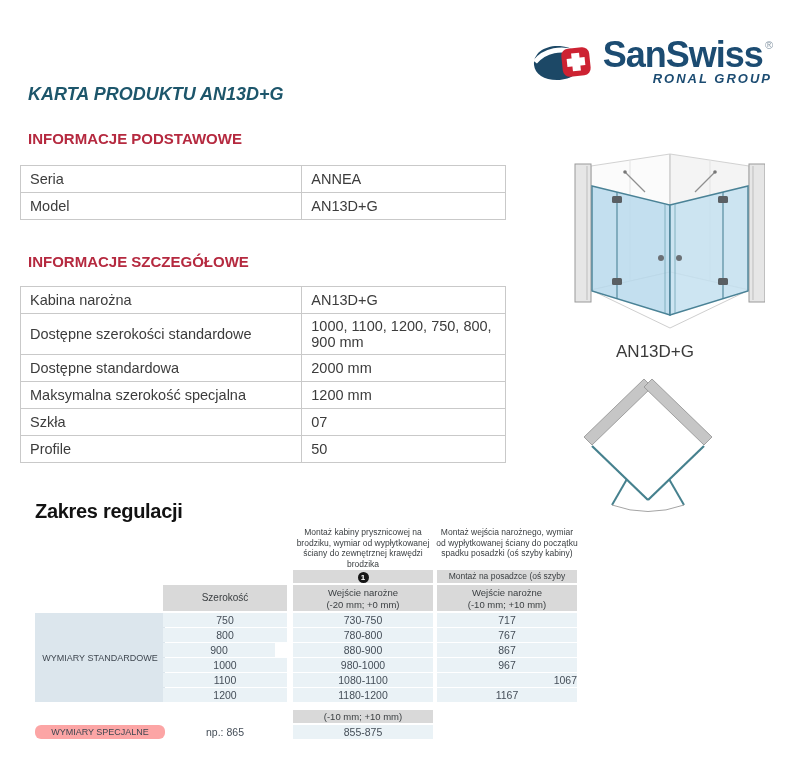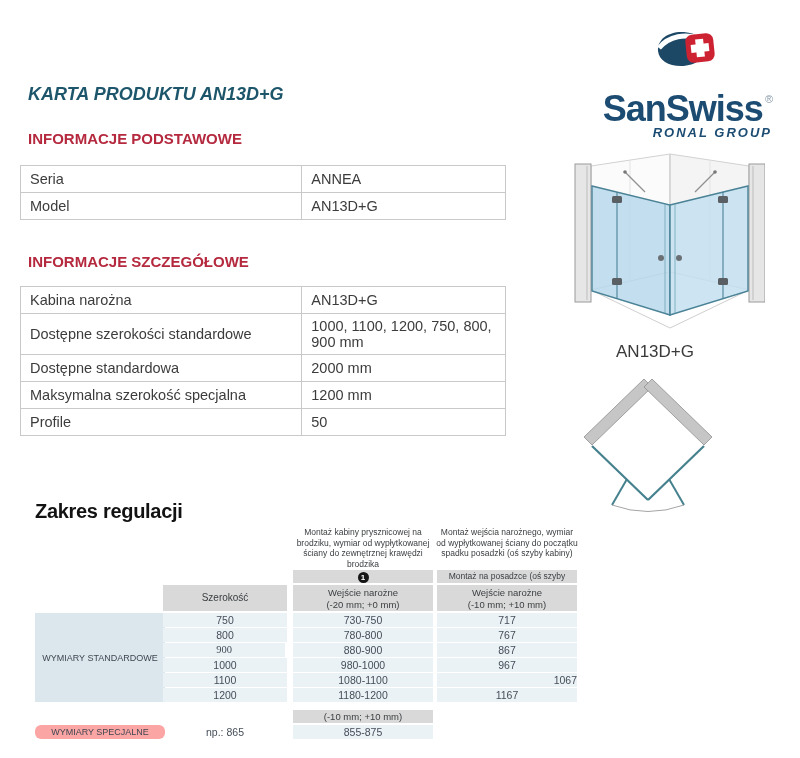--- a/index.html
+++ b/index.html
@@ -1,21 +1,21 @@
 <!DOCTYPE html>
 <html><head>
 <meta charset="utf-8">
 <style>
   * { margin:0; padding:0; box-sizing:border-box; }
   html,body { background:#ffffff; }
   body { font-family:"Liberation Sans", sans-serif; color:#3e3e3e; }
   .page { position:relative; width:800px; height:758px; background:#ffffff; overflow:hidden; }
 
   
-  .logo { position:absolute; top:26px; right:28px; display:flex; align-items:center; gap:8px;flex-direction:column; }
+  .logo { position:absolute; top:26px; right:28px; display:flex; align-items:flex-end; gap:8px; }
   .logo-text { display:flex; flex-direction:column; align-items:flex-end; }
   .brand { font-size:36px; font-weight:bold; color:#1c4c72; letter-spacing:-1px; line-height:38px; }
   .brand sup { font-size:11px; color:#8a9aa8; font-weight:normal; vertical-align:18px; margin-left:2px;}
   .ronal { font-size:13px; font-weight:bold; font-style:italic; color:#1c4c72; letter-spacing:2px; margin-top:-3px; }
 
   
   .page-title { position:absolute; left:28px; top:84px; font-size:18px; font-weight:bold; color:#1d566b;font-style:italic; }
   .sec-head { position:absolute; left:28px; font-size:15px; font-weight:bold; color:#b5293f; }
   .sec-head.basic { top:130px; }
   .sec-head.detail { top:253px; }
@@ -101,20 +101,24 @@
     </tr>
     <tr>
       <td class="lab">Dostępne standardowa</td>
       <td class="val">2000 mm</td>
     </tr>
     <tr>
       <td class="lab">Maksymalna szerokość specjalna</td>
       <td class="val">1200 mm</td>
     </tr>
     <tr>
+      <td class="lab">Szkła</td>
+      <td class="val">07</td>
+    </tr>
+    <tr>
       <td class="lab">Profile</td>
       <td class="val">50</td>
     </tr>
   </tbody>
     </table>
 
   <svg class="fig3d" width="200" height="200" viewBox="0 0 200 200">
 
     <polygon points="26,16 105,4 105,122 26,140" fill="#fbfbfb" stroke="#d2d2d2" stroke-width="1"></polygon>
     <polygon points="105,4 184,16 184,140 105,122" fill="#f4f4f4" stroke="#d2d2d2" stroke-width="1"></polygon>
@@ -188,21 +192,21 @@
   <div class="abs labcell" style="left:35px; top:613px; width:130px; height:89px;">WYMIARY STANDARDOWE</div>
 
   <div class="abs blue dcell" style="left:163px; top:613px; width:124px; height:14px;">750</div>
   <div class="abs blue dcell" style="left:293px; top:613px; width:140px; height:14px;">730-750</div>
   <div class="abs blue dcell" style="left:437px; top:613px; width:140px; height:14px;">717</div>
 
   <div class="abs blue dcell" style="left:163px; top:628px; width:124px; height:14px;">800</div>
   <div class="abs blue dcell" style="left:293px; top:628px; width:140px; height:14px;">780-800</div>
   <div class="abs blue dcell" style="left:437px; top:628px; width:140px; height:14px;">767</div>
 
-  <div class="abs blue dcell" style="left:163px; top:643px; width:122px; height:14px;font-family:Liberation Serif, serif;">900</div>
+  <div class="abs blue dcell" style="left:163px; top:643px; width:112px; height:14px;">900</div>
   <div class="abs blue dcell" style="left:293px; top:643px; width:140px; height:14px;">880-900</div>
   <div class="abs blue dcell" style="left:437px; top:643px; width:140px; height:14px;">867</div>
 
   <div class="abs blue dcell" style="left:163px; top:658px; width:124px; height:14px;">1000</div>
   <div class="abs blue dcell" style="left:293px; top:658px; width:140px; height:14px;">980-1000</div>
   <div class="abs blue dcell" style="left:437px; top:658px; width:140px; height:14px;">967</div>
 
   <div class="abs blue dcell" style="left:163px; top:673px; width:124px; height:14px;">1100</div>
   <div class="abs blue dcell" style="left:293px; top:673px; width:140px; height:14px;">1080-1100</div>
   <div class="abs blue dcell" style="left:437px; top:673px; width:140px; height:14px;text-align:right;">1067</div>

